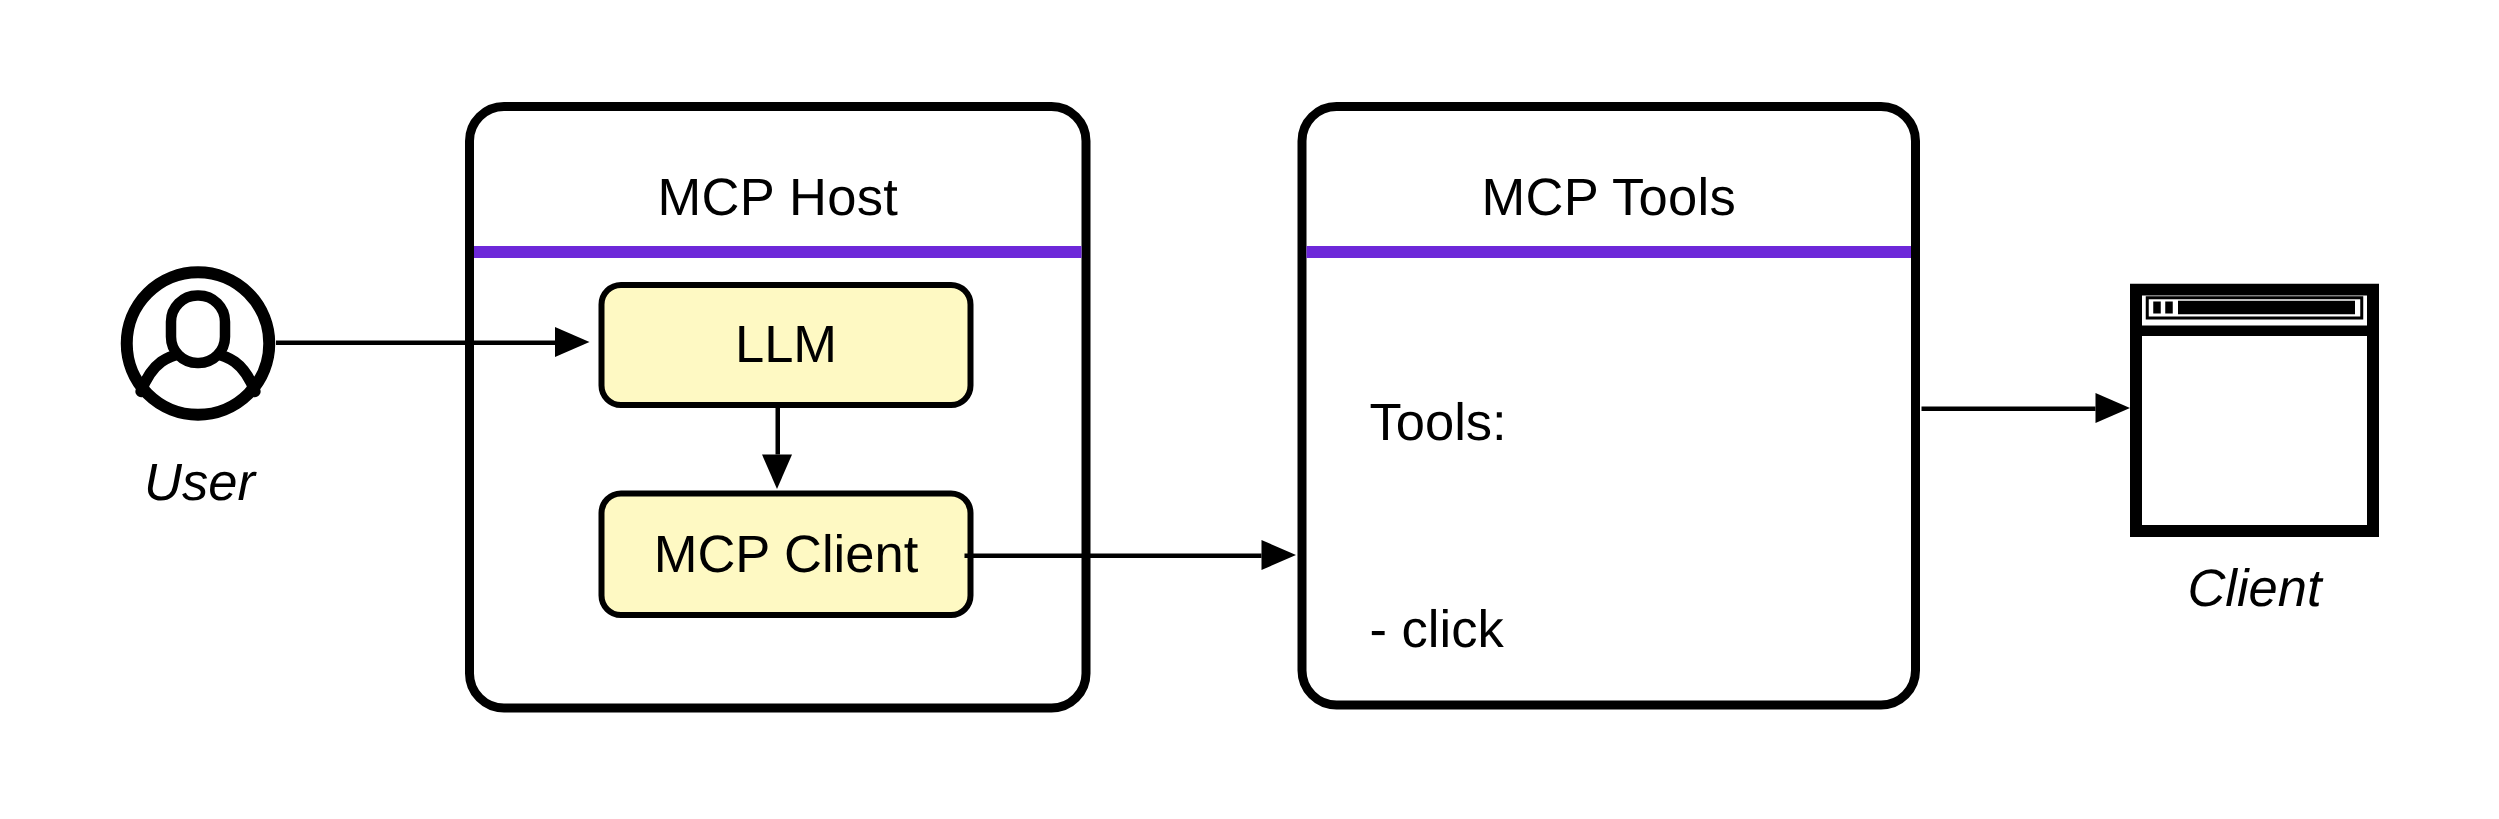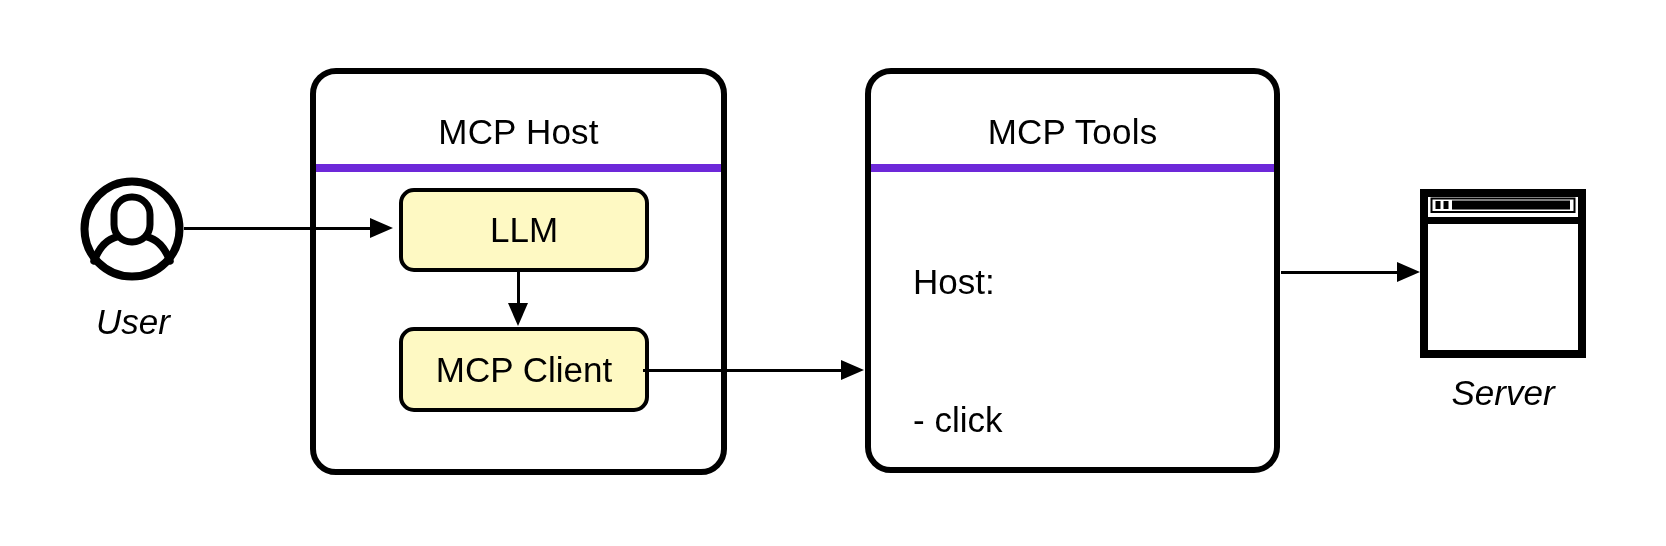--- a/index.html
+++ b/index.html
@@ -122,21 +122,21 @@
   </div>
 
   <div class="arrow" id="arrow-client-server">
     <div class="shaft-h"></div>
     <div class="head-right"></div>
   </div>
 
   <div class="container-box box-server">
     <div class="container-title">MCP Tools</div>
     <div class="server-body">
-      <div>Host:</div>
+      <div>Tools:</div>
       <div>- click</div>
       
       
     </div>
   </div>
 
   <div class="arrow" id="arrow-server-browser">
     <div class="shaft-h"></div>
     <div class="head-right"></div>
   </div>
@@ -144,15 +144,15 @@
   <div class="browser-node">
     <svg width="166" height="169" viewBox="0 0 166 169">
       <rect x="4" y="4" width="158" height="161" fill="#fff" stroke="#000" stroke-width="8"></rect>
       <rect x="11.5" y="9.5" width="143" height="13.5" fill="#fff" stroke="#000" stroke-width="2"></rect>
       <rect x="15.5" y="12" width="5" height="8" fill="#000"></rect>
       <rect x="23.5" y="12" width="5" height="8" fill="#000"></rect>
       <rect x="32" y="11.5" width="118" height="9" fill="#000"></rect>
       <rect x="8" y="28" width="150" height="7" fill="#000"></rect>
     </svg>
   </div>
-  <div class="node-label" id="browser-label">Server</div>
+  <div class="node-label" id="browser-label">Client</div>
 
 </div>
 
 </body></html>

